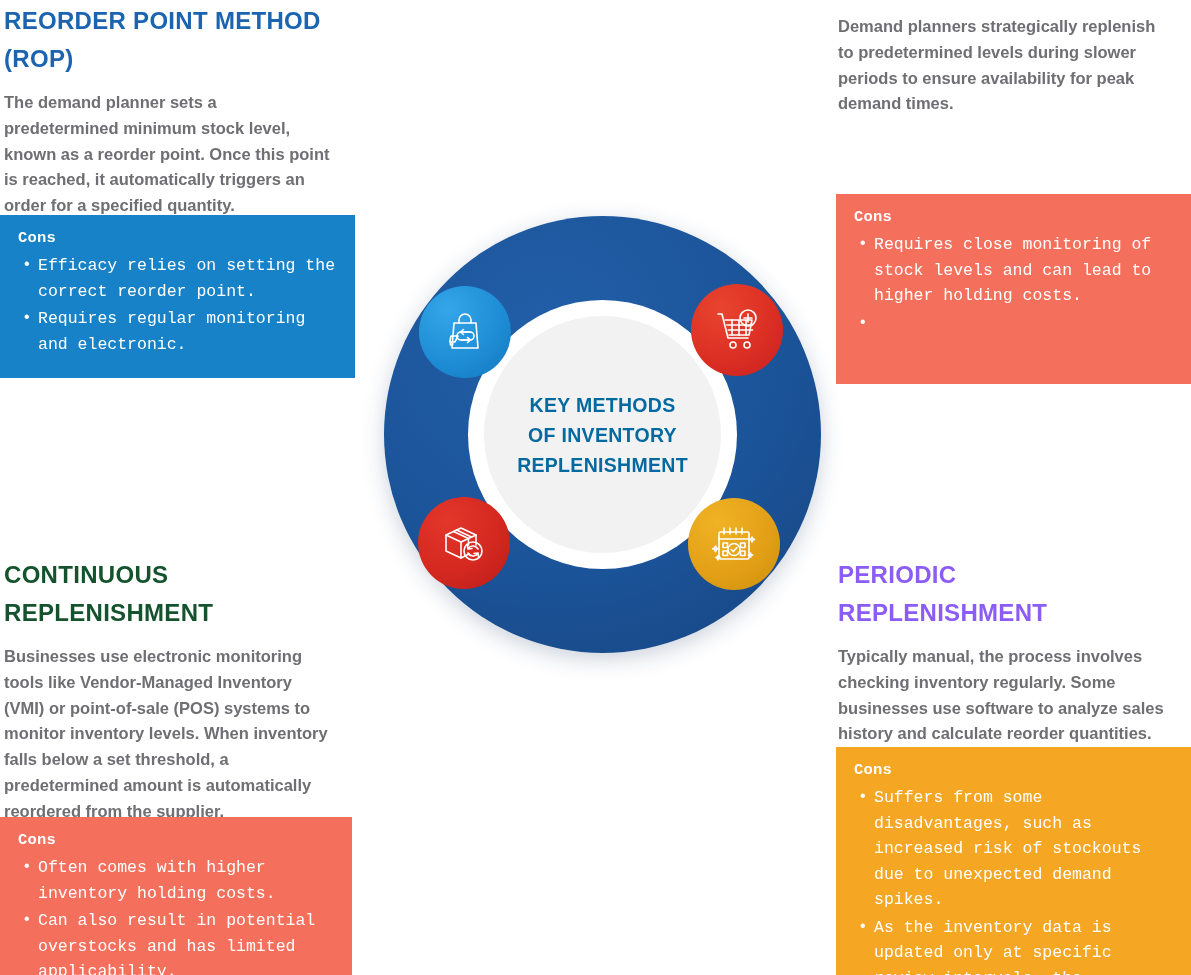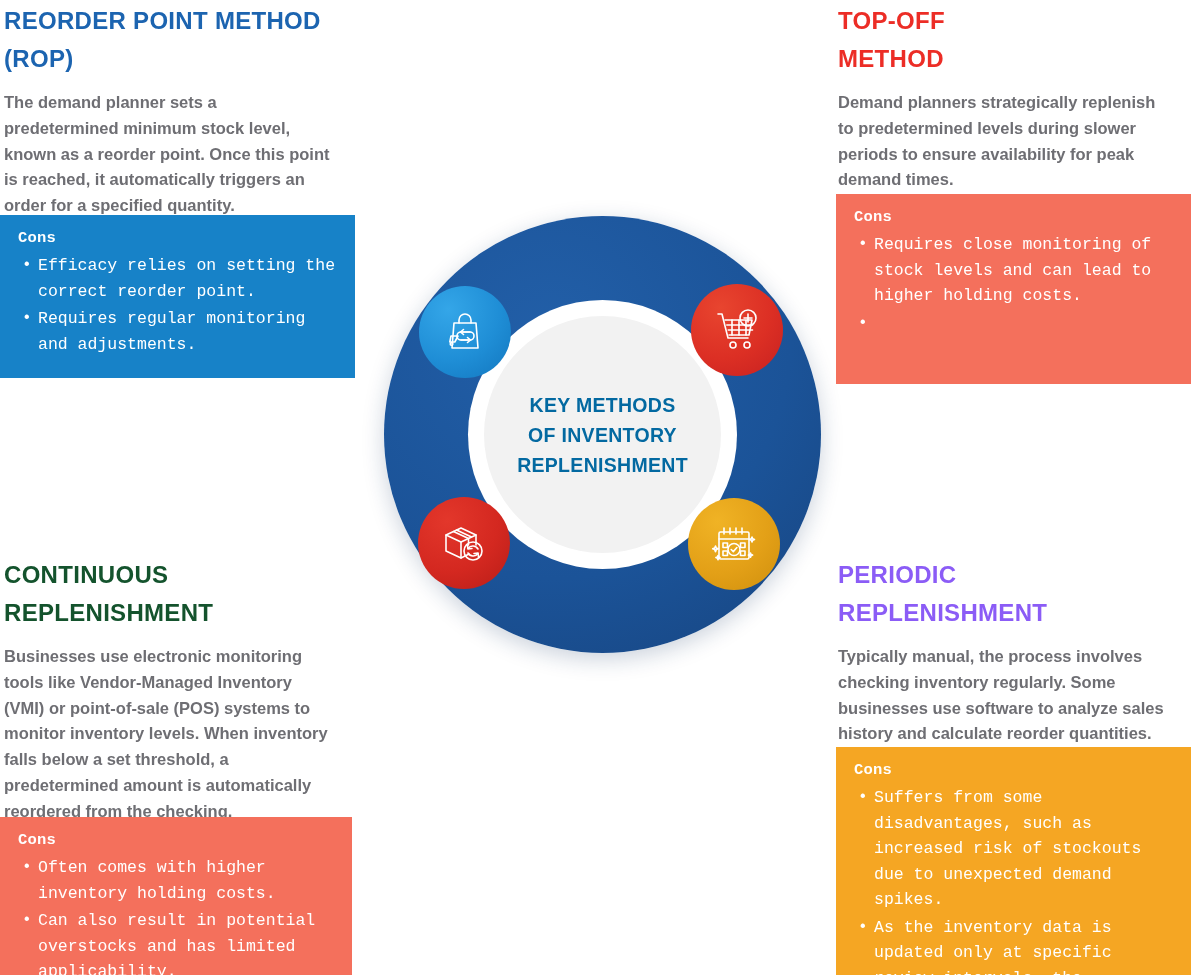--- a/index.html
+++ b/index.html
@@ -129,46 +129,42 @@
       <span>REORDER POINT METHOD</span><br>
       <span>(ROP)</span>
     </div>
     <div class="quad-body" style="margin-top:12px; width:330px;">The demand planner sets a predetermined minimum stock level, known as a reorder point. Once this point is reached, it automatically triggers an order for a specified quantity.</div>
   </div>
 
   <div class="cons-box" style="left:0px; top:215px; width:355px; height:163px; background:#1782C8;">
     <div class="cons-title">Cons</div>
     <ul class="cons-list">
       <li><span class="bullet">•</span><span>Efficacy relies on setting the correct reorder point.</span></li>
-      <li><span class="bullet">•</span><span>Requires regular monitoring and adjustments.</span></li>
+      <li><span class="bullet">•</span><span>Requires regular monitoring and electronic.</span></li>
     </ul>
   </div>
 
   <div class="quad" style="left:838px; top:2px; width:340px;">
-    <div class="quad-title" style="color:#EC2D26;">
-      <span>TOP-OFF</span><br>
-      <span>METHOD</span>
-    </div>
     <div class="quad-body" style="margin-top:12px; width:332px;">Demand planners strategically replenish to predetermined levels during slower periods to ensure availability for peak demand times.</div>
   </div>
 
   <div class="cons-box" style="left:836px; top:194px; width:355px; height:190px; background:#F4705C;">
     <div class="cons-title">Cons</div>
     <ul class="cons-list">
       <li><span class="bullet">•</span><span>Requires close monitoring of stock levels and can lead to higher holding costs.</span></li>
       <li><span class="bullet">•</span></li>
     </ul>
   </div>
 
   <div class="quad" style="left:4px; top:556px; width:340px;">
     <div class="quad-title" style="color:#14532d;">
       <span>CONTINUOUS</span><br>
       <span>REPLENISHMENT</span>
     </div>
-    <div class="quad-body" style="margin-top:12px; width:330px;">Businesses use electronic monitoring tools like Vendor-Managed Inventory (VMI) or point-of-sale (POS) systems to monitor inventory levels. When inventory falls below a set threshold, a predetermined amount is automatically reordered from the checking.</div>
+    <div class="quad-body" style="margin-top:12px; width:330px;">Businesses use electronic monitoring tools like Vendor-Managed Inventory (VMI) or point-of-sale (POS) systems to monitor inventory levels. When inventory falls below a set threshold, a predetermined amount is automatically reordered from the supplier.</div>
   </div>
 
   <div class="cons-box" style="left:0px; top:817px; width:352px; height:158px; background:#F4705C;">
     <div class="cons-title">Cons</div>
     <ul class="cons-list">
       <li><span class="bullet">•</span><span>Often comes with higher inventory holding costs.</span></li>
       <li><span class="bullet">•</span><span>Can also result in potential overstocks and has limited applicability.</span></li>
     </ul>
   </div>
 

